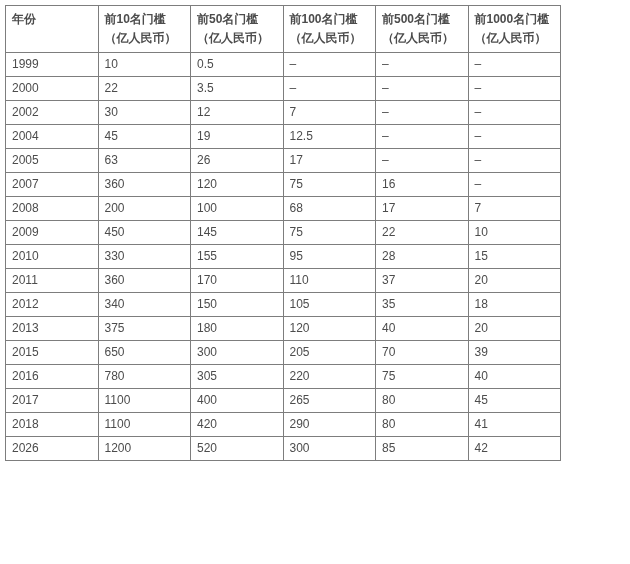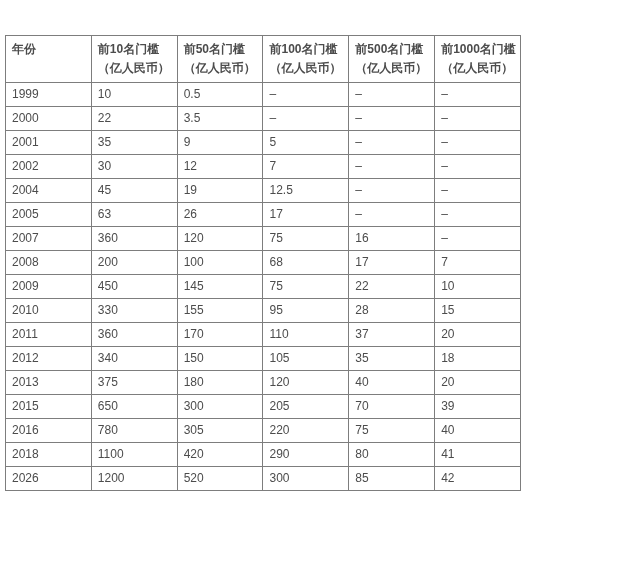--- a/index.html
+++ b/index.html
@@ -10,23 +10,22 @@
   }
   .page {
     width: 630px;
     height: 564px;
     box-sizing: border-box;
     padding: 5px;
     background: #ffffff;
   }
   table.data-table {
     border-collapse: collapse;
-    width: 516px;
+    width: 556px;
     table-layout: fixed;
-    margin-top: 30px;
   }
   table.data-table th,
   table.data-table td {
     border: 1px solid #7d7d7d;
     color: #4c4c4c;
     font-size: 12px;
     text-align: left;
     vertical-align: top;
     padding: 4px 6px;
     overflow: hidden;
@@ -85,28 +84,20 @@
         </tr>
         <tr>
           <td>2000</td>
           <td>22</td>
           <td>3.5</td>
           <td>–</td>
           <td>–</td>
           <td>–</td>
         </tr>
         <tr>
-          <td>2001</td>
-          <td>35</td>
-          <td>9</td>
-          <td>5</td>
-          <td>–</td>
-          <td>–</td>
-        </tr>
-        <tr>
           <td>2002</td>
           <td>30</td>
           <td>12</td>
           <td>7</td>
           <td>–</td>
           <td>–</td>
         </tr>
         <tr>
           <td>2004</td>
           <td>45</td>
@@ -189,20 +180,28 @@
         </tr>
         <tr>
           <td>2016</td>
           <td>780</td>
           <td>305</td>
           <td>220</td>
           <td>75</td>
           <td>40</td>
         </tr>
         <tr>
+          <td>2017</td>
+          <td>1100</td>
+          <td>400</td>
+          <td>265</td>
+          <td>80</td>
+          <td>45</td>
+        </tr>
+        <tr>
           <td>2018</td>
           <td>1100</td>
           <td>420</td>
           <td>290</td>
           <td>80</td>
           <td>41</td>
         </tr>
         <tr>
           <td>2026</td>
           <td>1200</td>

